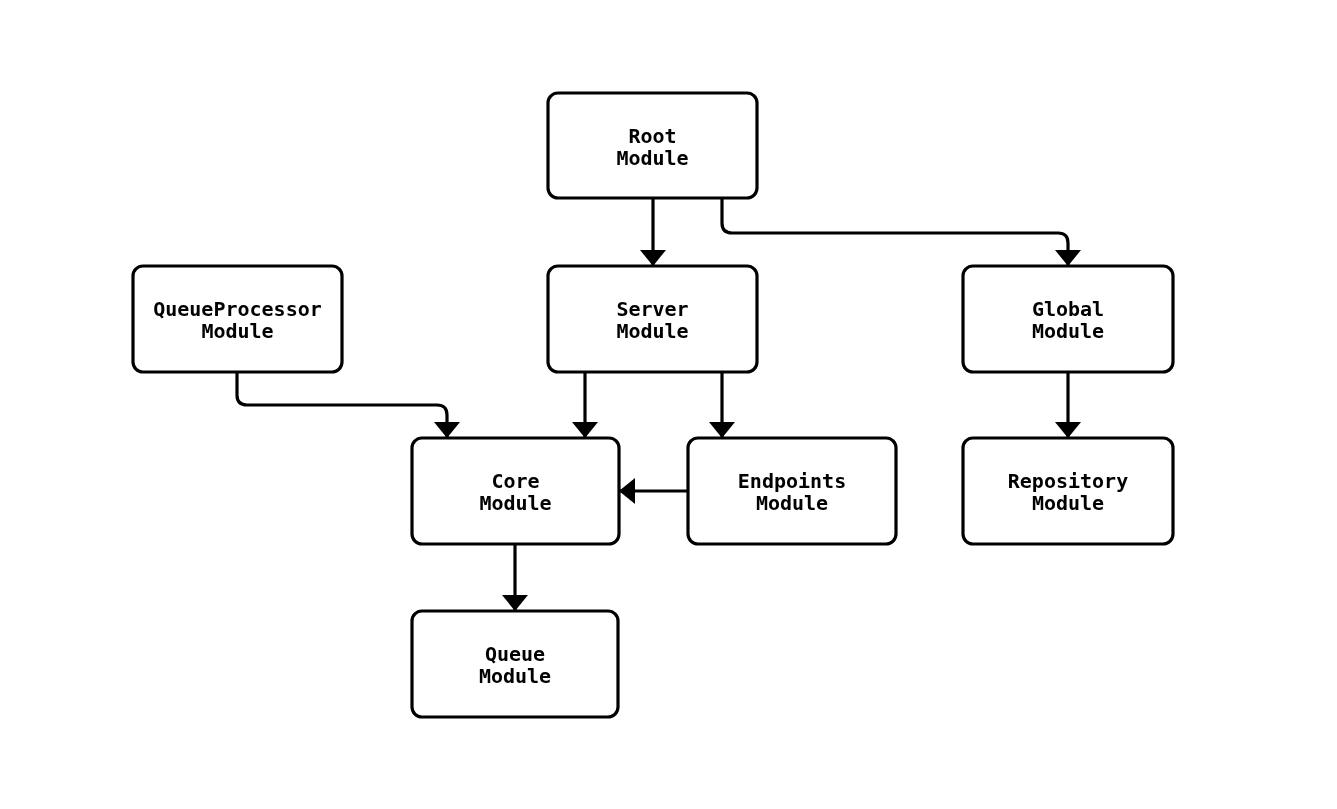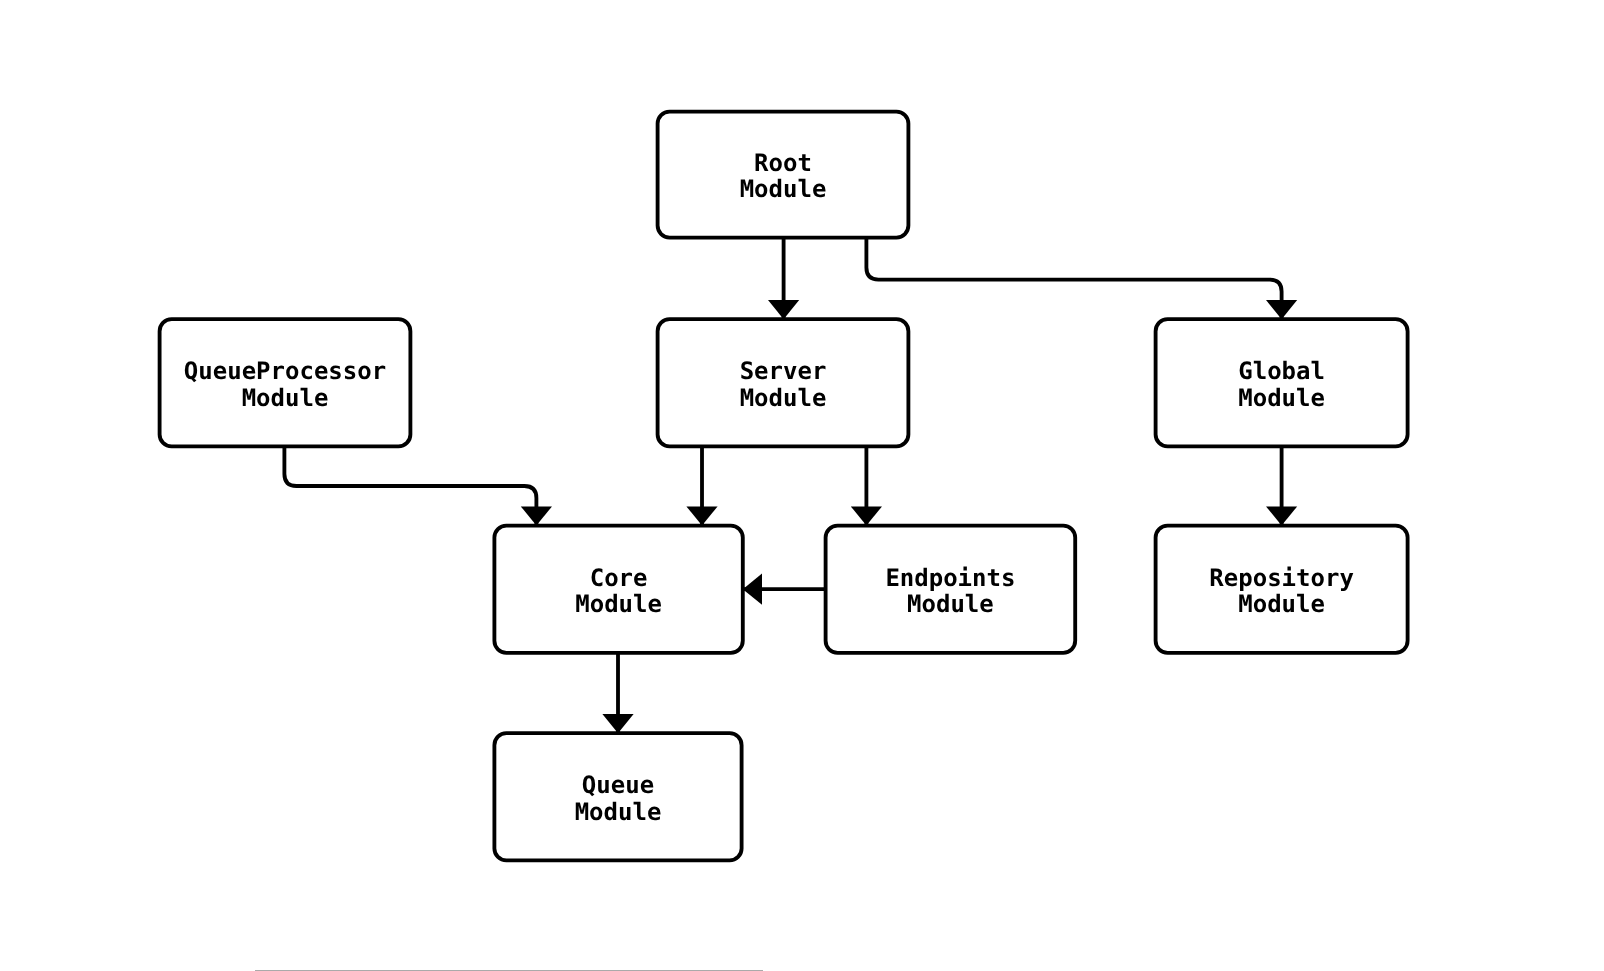--- a/index.html
+++ b/index.html
@@ -4,21 +4,21 @@
 <style>
   html, body {
     margin: 0;
     padding: 0;
     background: #ffffff;
   }
   .stage {
     position: relative;
     width: 1337px;
     height: 809px;
-    background: #000000;
+    background: #404040;
     overflow: hidden;
     font-family: "DejaVu Sans Mono", "Liberation Mono", monospace;
     text-decoration: underline;
   }
   svg {
     display: block;
     width: 1337px;
     height: 809px;
   }
   .node-rect {

